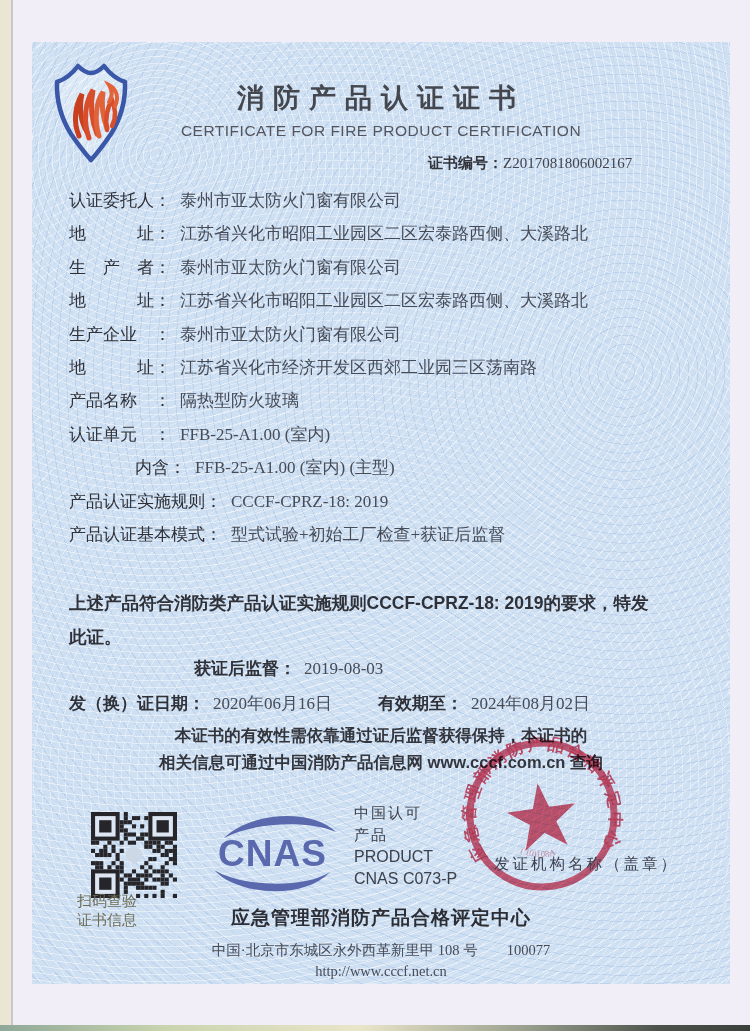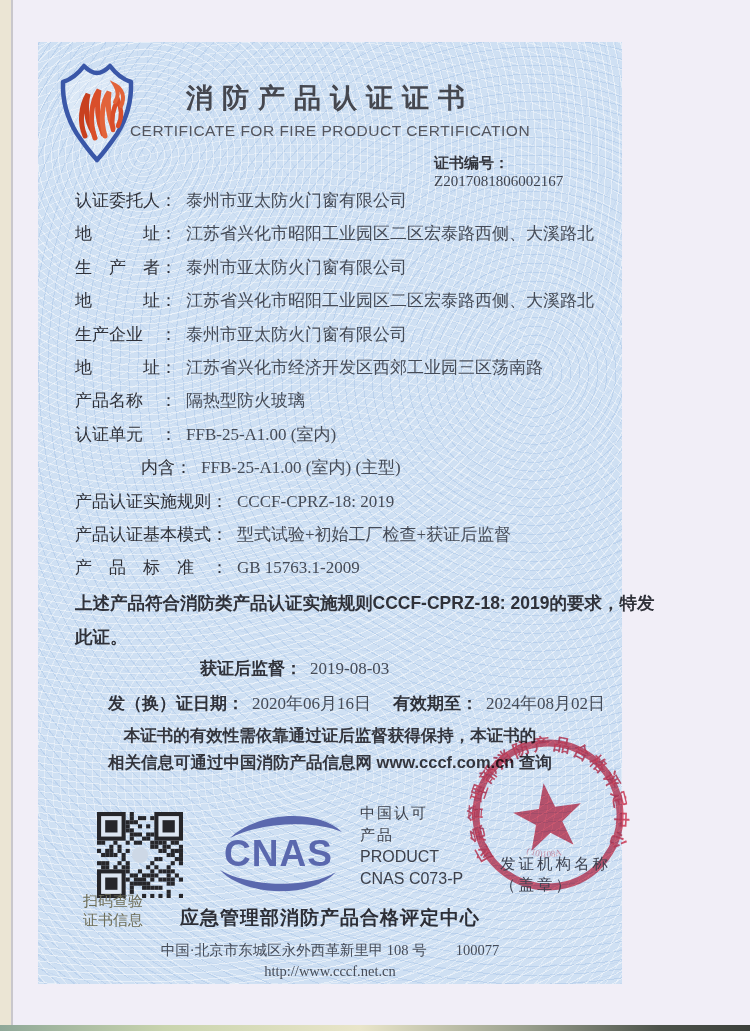--- a/index.html
+++ b/index.html
@@ -7,21 +7,21 @@
   .page { position:relative; width:750px; height:1031px; margin:0 auto;
           background:#f1eef7; overflow:hidden; }
   .edge-cream { position:absolute; left:0; top:0; width:11px; height:1031px;
                 background:#ebe5d4; }
   .edge-line  { position:absolute; left:11px; top:0; width:2px; height:1031px;
                 background:#c9c7cc; }
   .edge-bottom{ position:absolute; left:0; bottom:0; width:750px; height:6px;
                 background:linear-gradient(90deg,#8fa898 0%,#c9d4ae 22%,#e9e5c9 48%,#9aa08e 70%,#4c524a 88%,#3c403b 100%); }
 
   
-  .cert { position:absolute; left:38px; top:42px; width:584px; height:942px;
+  .cert { position:absolute; left:32px; top:42px; width:698px; height:942px;
           background-color:#cfe0f3;
           background-image:
             repeating-radial-gradient(circle at 18% 12%, rgba(255,255,255,.45) 0 1px, rgba(255,255,255,0) 1px 7px),
             repeating-radial-gradient(circle at 85% 35%, rgba(168,196,230,.50) 0 1px, rgba(168,196,230,0) 1px 9px),
             repeating-radial-gradient(circle at 45% 78%, rgba(255,255,255,.35) 0 1px, rgba(255,255,255,0) 1px 8px),
             repeating-radial-gradient(circle at 60% 5%,  rgba(182,205,235,.35) 0 1px, rgba(182,205,235,0) 1px 11px);
         }
 
   .title { position:absolute; top:38px; left:0; width:100%; text-align:center;
            font-size:27px; font-weight:700; letter-spacing:9px; color:#45474f; }
@@ -34,21 +34,21 @@
   .rows { position:absolute; left:37px; top:142px; width:640px; }
   .row  { height:33.4px; line-height:33.4px; white-space:nowrap; }
   .row .lbl { font-weight:400; font-size:17px; color:#2f3139; }
   .row .val { font-family:"Liberation Serif", serif; font-size:17px; color:#454b57; margin-left:9px; }
   .row.indent { padding-left:66px; }
 
   .statement { position:absolute; left:37px; top:544px; width:640px;
                font-size:17.5px; font-weight:700; color:#2f3139; line-height:34px; }
   .first-issue { position:absolute; left:162px; top:610px; height:34px; line-height:34px; }
   .dates { position:absolute; left:37px; top:645px; height:34px; line-height:34px;
-           display:flex; gap:22px;margin-left:33px; }
+           display:flex; gap:46px; }
   .lblb { font-weight:700; font-size:17px; color:#2f3139; }
   .valb { font-family:"Liberation Serif", serif; font-size:17px; color:#454b57; margin-left:8px; }
 
   .notice { position:absolute; left:0; top:680px; width:100%; text-align:center;
             font-size:16.5px; font-weight:700; color:#33353d; line-height:27px; }
 
   .qr-wrap { position:absolute; left:57px; top:770px; width:90px; height:86px; }
   .qr-cap { position:absolute; left:45px; top:850px; width:114px; 
             font-size:15px; color:#6e6e58; line-height:18.5px; }
 
@@ -99,21 +99,20 @@
       <div class="row"><span class="lbl">地　　　址：</span><span class="val">江苏省兴化市昭阳工业园区二区宏泰路西侧、大溪路北</span></div>
       <div class="row"><span class="lbl">生　产　者：</span><span class="val">泰州市亚太防火门窗有限公司</span></div>
       <div class="row"><span class="lbl">地　　　址：</span><span class="val">江苏省兴化市昭阳工业园区二区宏泰路西侧、大溪路北</span></div>
       <div class="row"><span class="lbl">生产企业　：</span><span class="val">泰州市亚太防火门窗有限公司</span></div>
       <div class="row"><span class="lbl">地　　　址：</span><span class="val">江苏省兴化市经济开发区西郊工业园三区荡南路</span></div>
       <div class="row"><span class="lbl">产品名称　：</span><span class="val">隔热型防火玻璃</span></div>
       <div class="row"><span class="lbl">认证单元　：</span><span class="val">FFB-25-A1.00 (室内)</span></div>
       <div class="row indent"><span class="lbl">内含：</span><span class="val">FFB-25-A1.00 (室内) (主型)</span></div>
       <div class="row"><span class="lbl">产品认证实施规则：</span><span class="val">CCCF-CPRZ-18: 2019</span></div>
       <div class="row"><span class="lbl">产品认证基本模式：</span><span class="val">型式试验+初始工厂检查+获证后监督</span></div>
-      <div class="row"><span class="lbl">产　品　标　准　：</span><span class="val">GB 15763.1-2009</span></div>
     </div>
 
     <div class="statement">
       <div>上述产品符合消防类产品认证实施规则CCCF-CPRZ-18: 2019的要求，特发</div>
       <div>此证。</div>
     </div>
 
     <div class="first-issue"><span class="lblb">获证后监督：</span><span class="valb">2019-08-03</span></div>
 
     <div class="dates">

